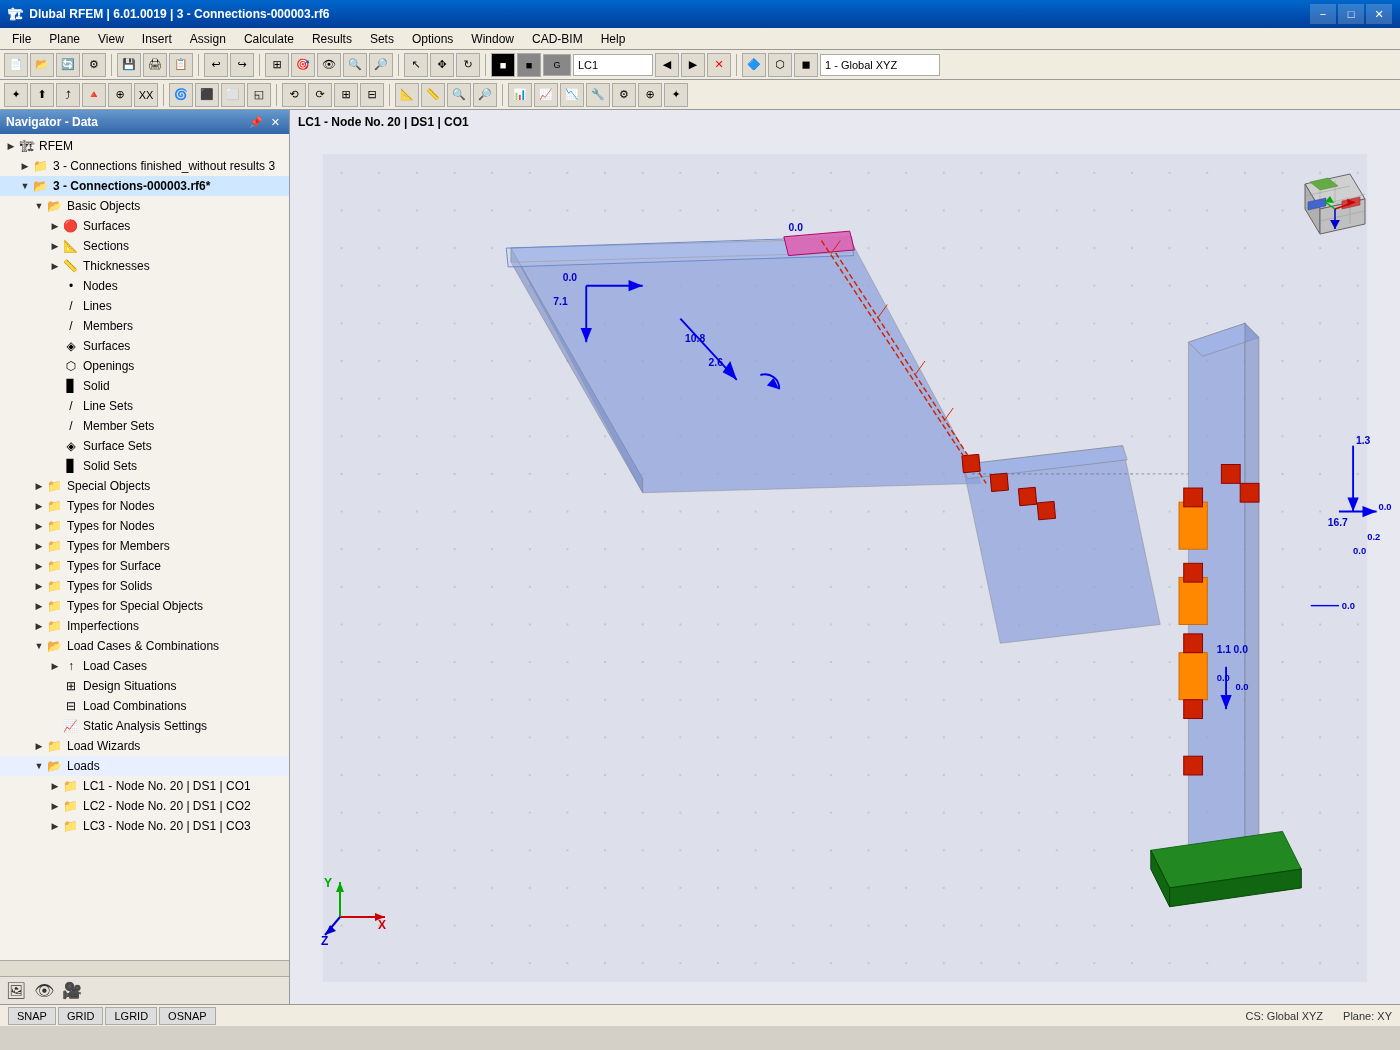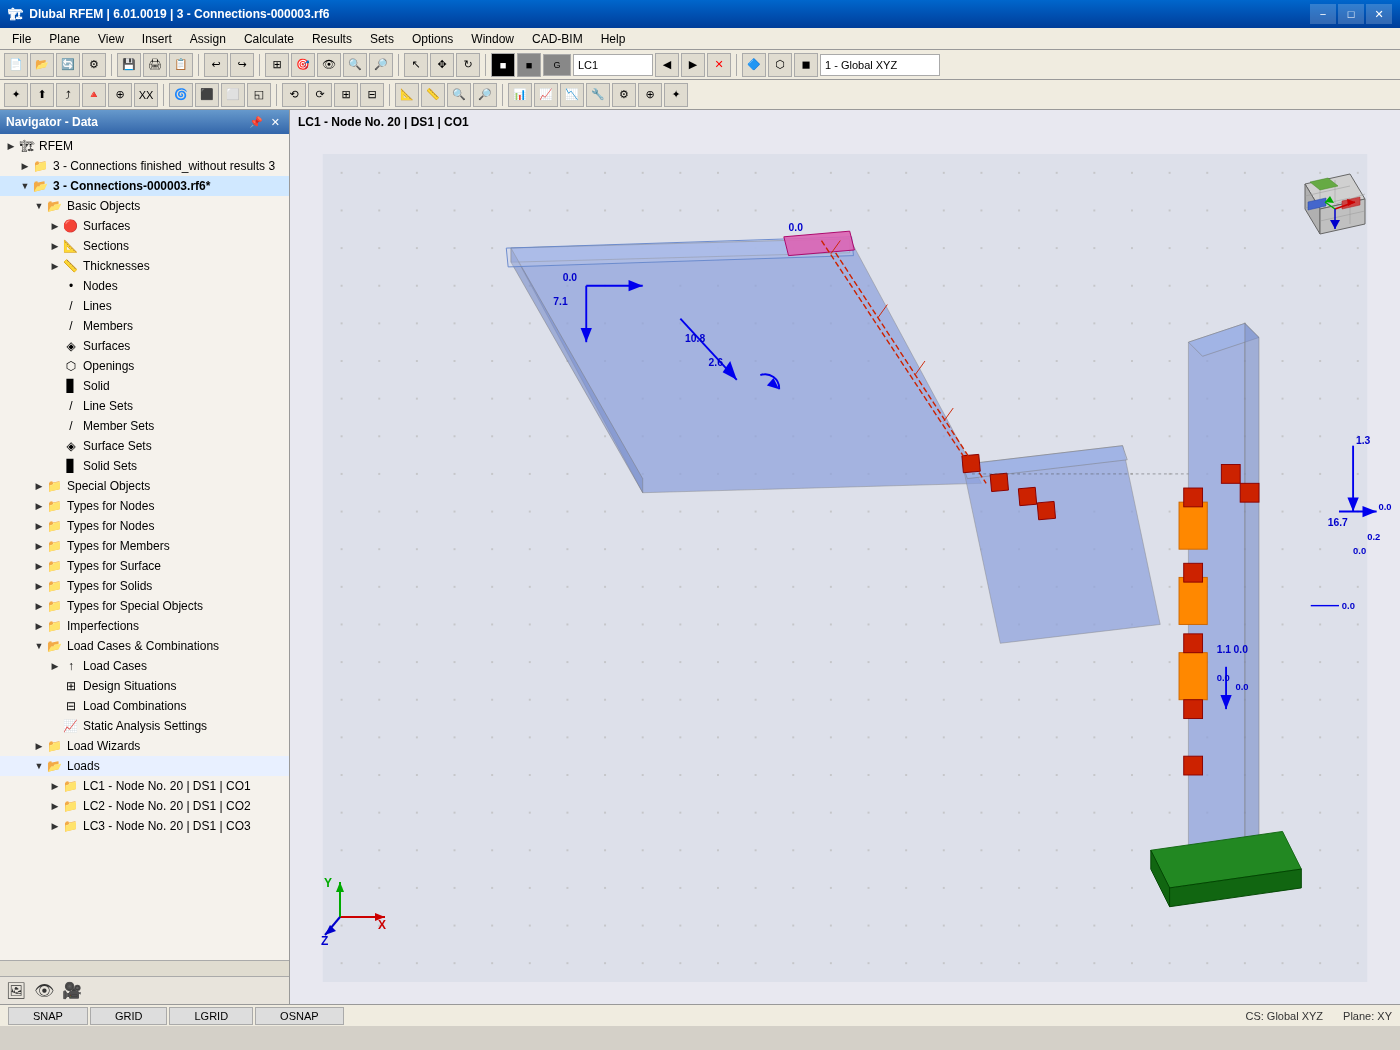--- a/index.html
+++ b/index.html
@@ -149,21 +149,21 @@
       background: #f0ece0;
       border-top: 1px solid #999;
       display: flex;
       align-items: center;
       padding: 0 8px;
       font-size: 11px;
       gap: 0;
     }
     .status-btn {
       height: 18px;
-      padding: 0 24px;
+      padding: 0 8px;
       background: #ddd;
       border: 1px solid #aaa;
       font-size: 11px;
       cursor: pointer;
       margin-right: 2px;
     }
     .status-text { margin-left: auto; display: flex; gap: 20px; font-size: 11px; color: #333; }
 
     
     #cube-widget {

